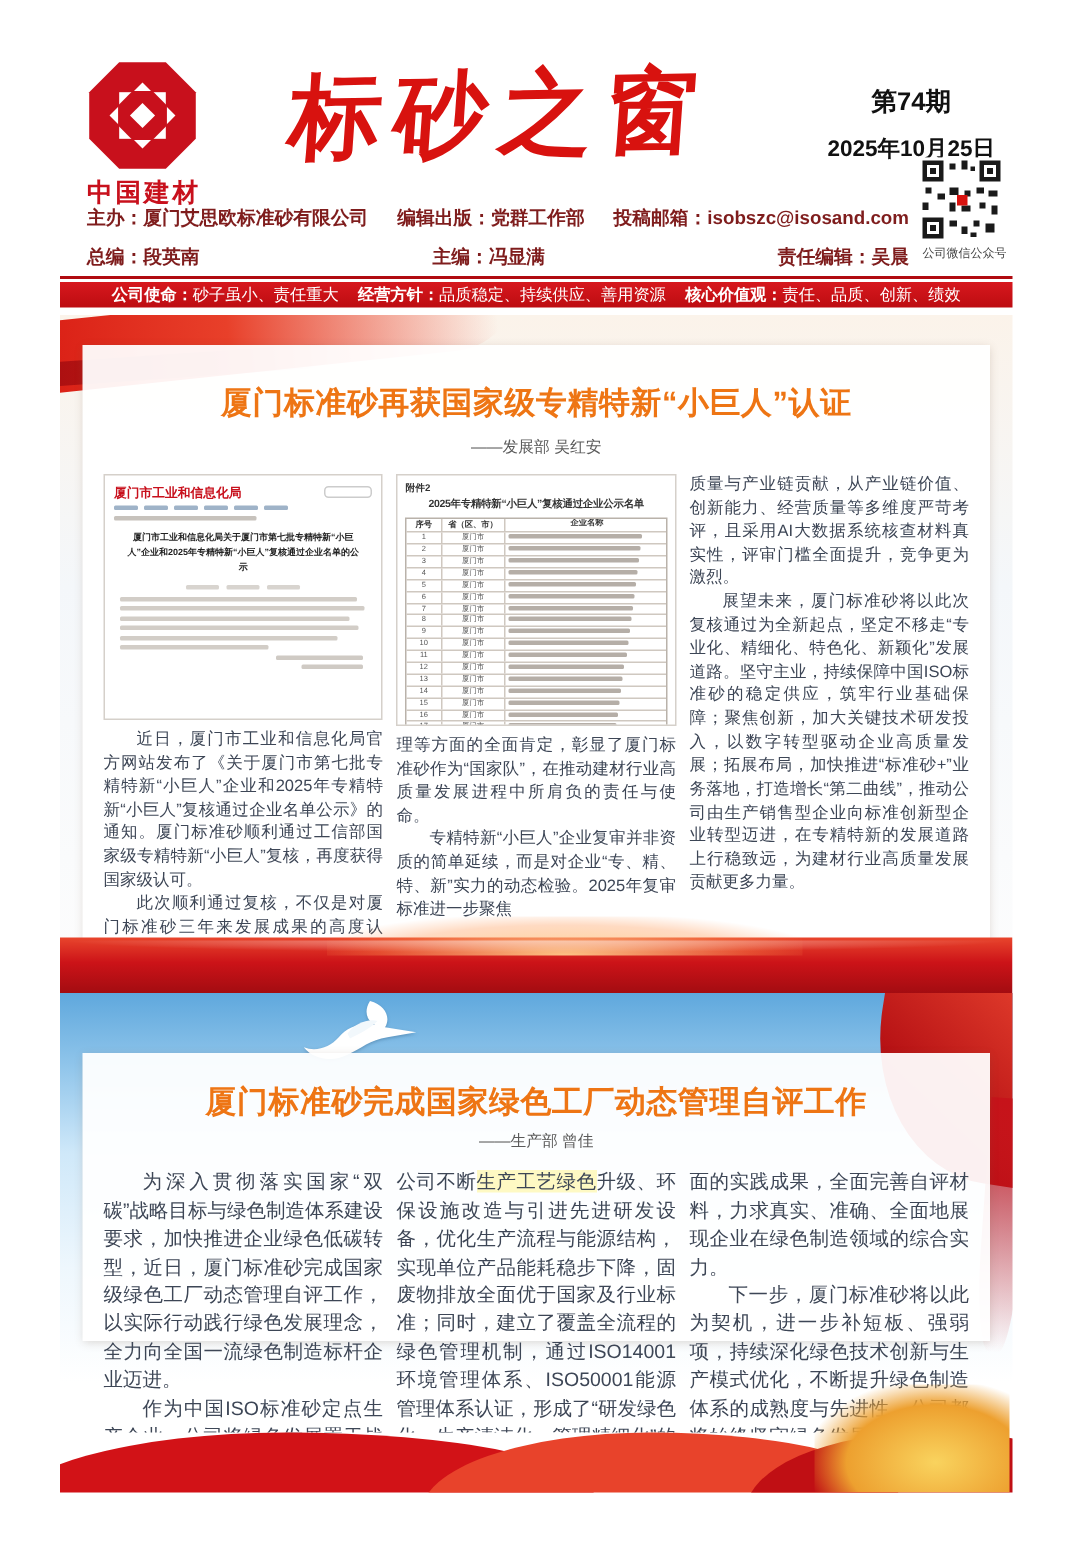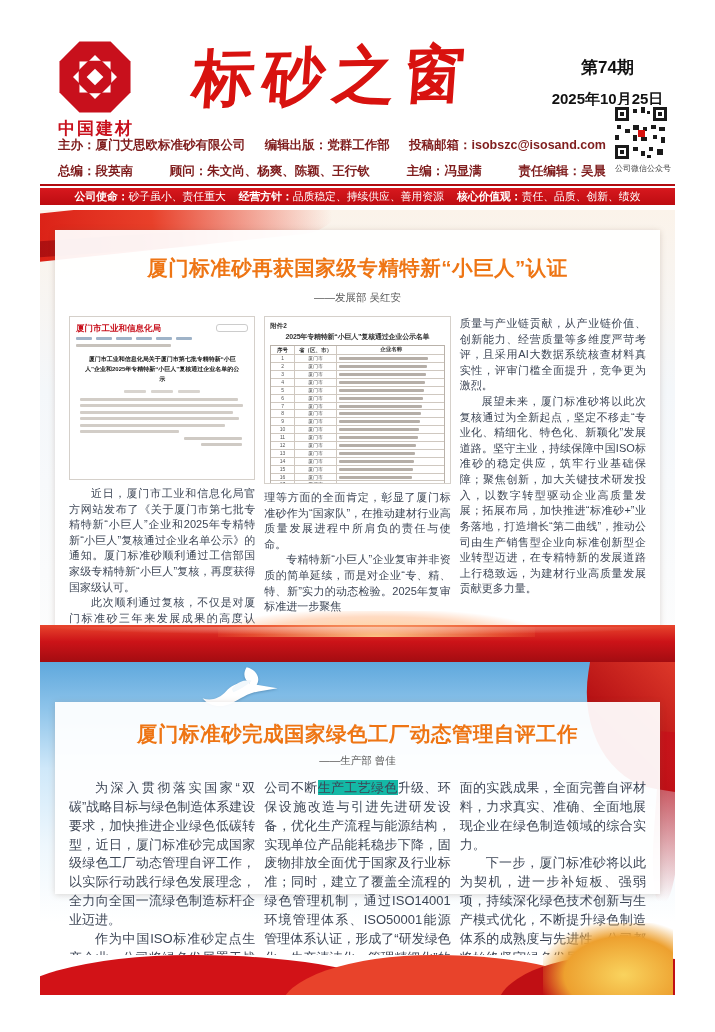--- a/index.html
+++ b/index.html
@@ -74,21 +74,21 @@
   .byline{text-align:center;font-size:10.5px;color:#5a5a5a;margin-top:9px;}
   .card.c2 .byline{margin-top:6px;}
   .cols{display:flex;gap:9px;padding:11px 14px 0;overflow:hidden;}
   .card.c1 .cols{height:318px;}
   .card.c2 .cols{height:176px;}
   .col{flex:1;min-width:0;text-align:justify;color:#3d4656;}
   .card.c1 .col{font-size:11px;line-height:1.42;}
   .card.c2 .col{font-size:13px;line-height:1.45;}
   .col p{margin:0;}
   .col p.ind{text-indent:2em;}
-  .hl{background:#14b8a6;}
+  .hl{background:#fef9c3;}
 
   
   .fig{border:1px solid #d5d0ca;background:#fff;margin-bottom:6px;overflow:hidden;box-sizing:border-box;}
   .fig-web{height:164px;padding:5px 6px;}
   .web-head{display:flex;justify-content:space-between;align-items:center;}
   .web-site{color:#c8101c;font-weight:bold;font-size:8.5px;white-space:nowrap;}
   .web-search{width:30px;height:6px;border:1px solid #ccc;border-radius:3px;}
   .bar{height:3px;background:#c7c2bc;border-radius:1px;}
   .web-nav{display:flex;gap:4px;margin-top:3px;}
   .web-nav .bar{width:16px;background:#9fb3c8;}
@@ -180,21 +180,20 @@
     <div class="qr-caption">公司微信公众号</div>
   </div>
 
   <div class="mh-info r1">
     <span><span class="lbl">主办：</span><span>厦门艾思欧标准砂有限公司</span></span>
     <span><span class="lbl">编辑出版：</span><span>党群工作部</span></span>
     <span><span class="lbl">投稿邮箱：</span><span>isobszc@isosand.com</span></span>
   </div>
   <div class="mh-info r2">
     <span><span class="lbl">总编：</span><span>段英南</span></span>
-    <span><span class="lbl">顾问：</span><span>朱文尚、杨爽、陈颖、王行钦</span></span>
     <span><span class="lbl">主编：</span><span>冯显满</span></span>
     <span><span class="lbl">责任编辑：</span><span>吴晨</span></span>
   </div>
 
   <div class="divider"></div>
 
   <div class="banner">
     <span><span class="lbl">公司使命：</span><span>砂子虽小、责任重大</span></span>
     <span><span class="lbl">经营方针：</span><span>品质稳定、持续供应、善用资源</span></span>
     <span><span class="lbl">核心价值观：</span><span>责任、品质、创新、绩效</span></span>

